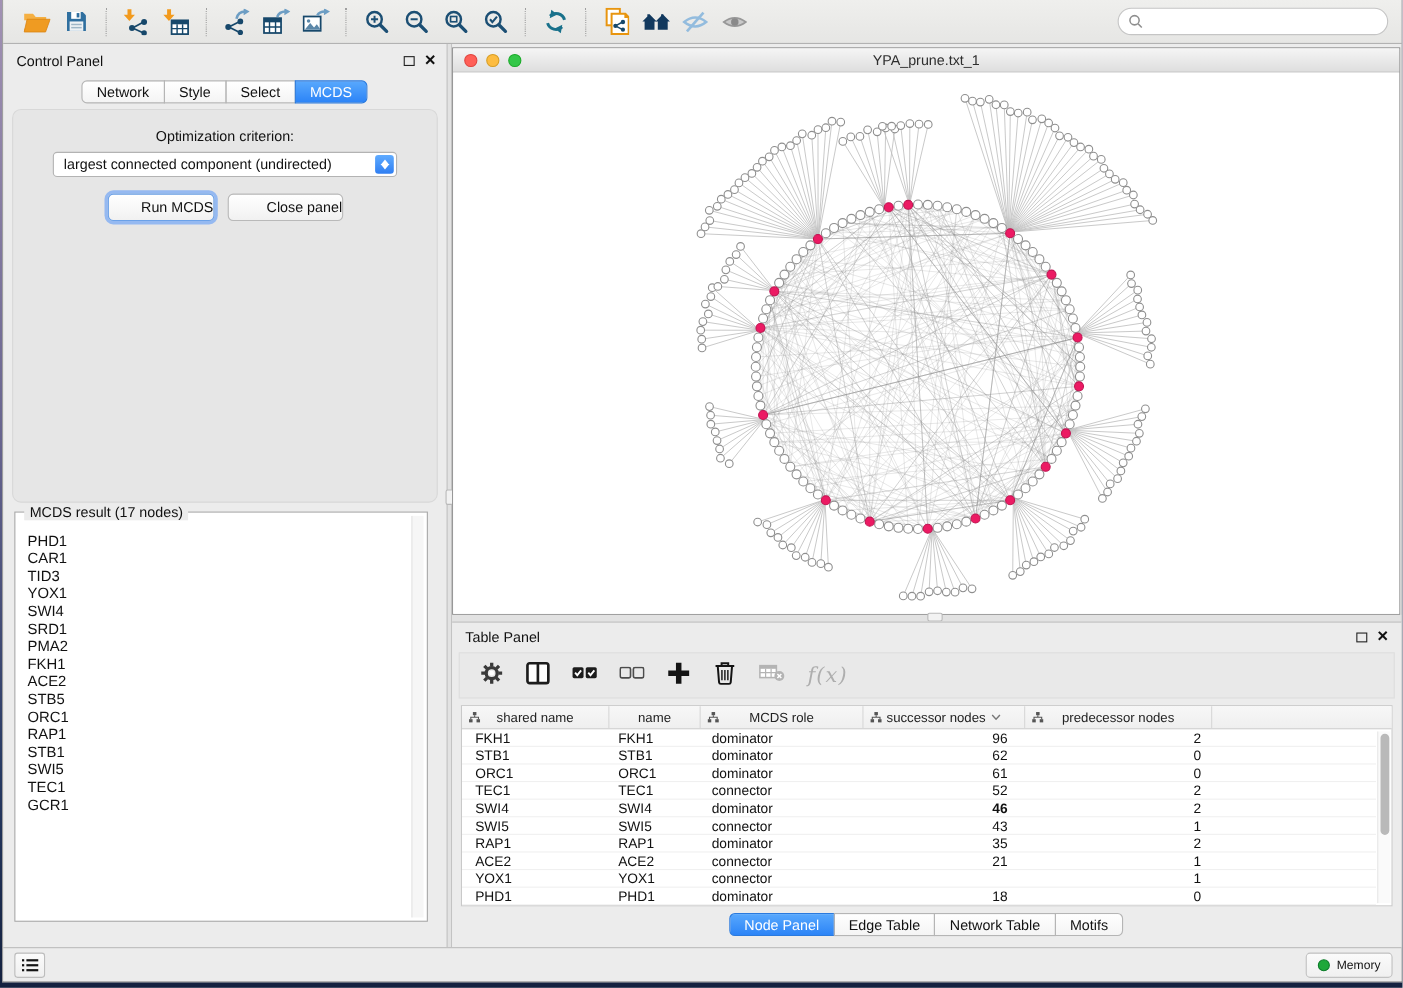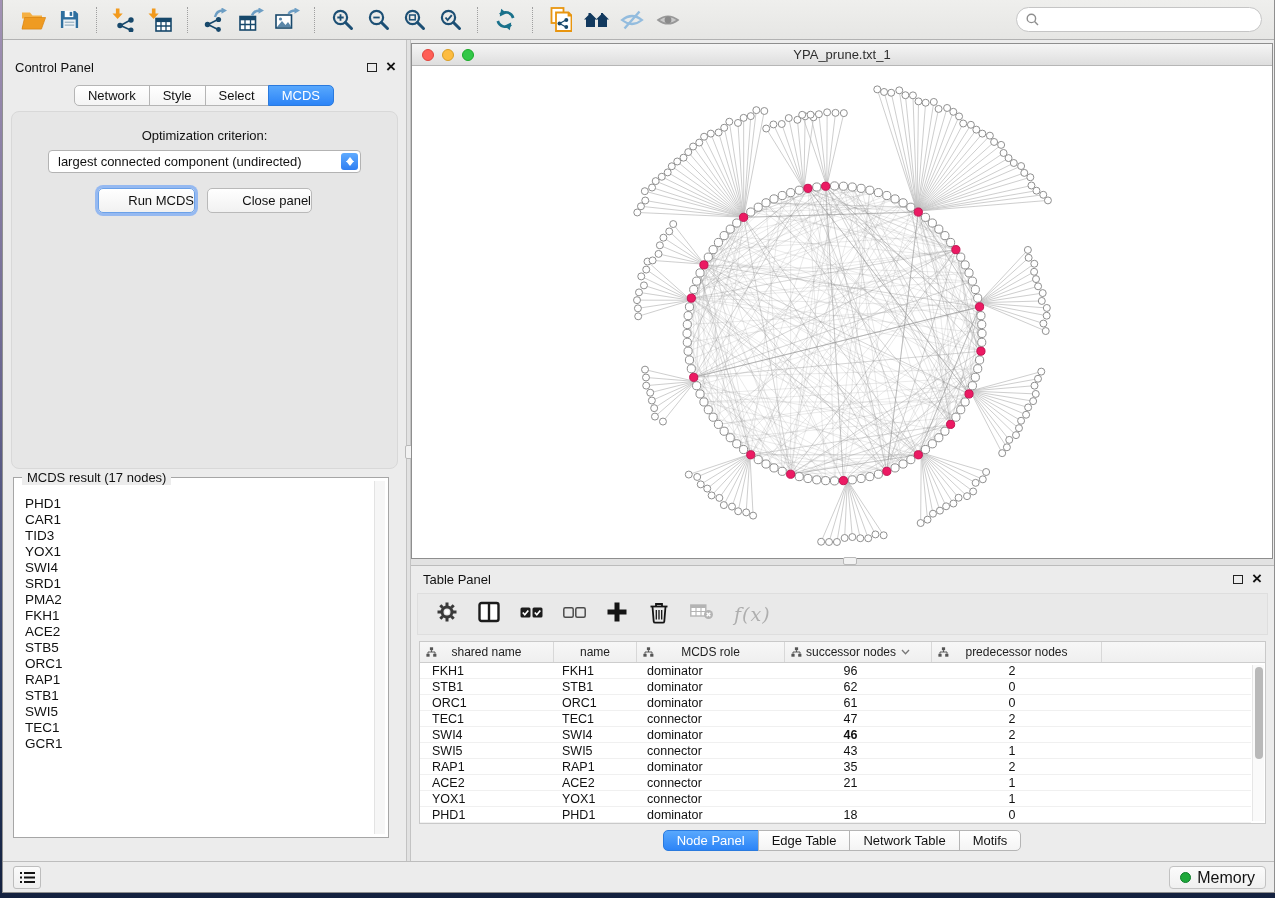--- a/index.html
+++ b/index.html
@@ -8,21 +8,21 @@
   .app{position:absolute;left:2px;top:0;width:1273px;height:893px;background:#ececec;border:1px solid #8f8f8f;border-top:none}
 
   
   .toolbar{position:absolute;left:0;top:0;right:0;height:40px;background:linear-gradient(#efefed,#e6e6e4);border-bottom:1px solid #b2b2b2;display:flex;align-items:center;padding-left:12px}
   .tbtn{width:36px;height:30px;display:flex;align-items:center;justify-content:center;border-radius:4px}
   .tsep{width:1px;height:26px;border-left:1px dotted #9f9f9f;margin:0 9px}
   .search-box{margin-left:auto;margin-right:12px;width:246px;height:25px;background:#fff;border:1px solid #c5c5c5;border-radius:13px;display:flex;align-items:center;padding-left:9px;gap:6px}
   .search-box input{border:none;outline:none;flex:1;font-size:13px;background:transparent;font-family:"Liberation Sans",sans-serif}
 
   
-  .cpanel{position:absolute;left:0;top:52px;width:403px;bottom:31px;background:#ececec}
+  .cpanel{position:absolute;left:0;top:40px;width:403px;bottom:31px;background:#ececec}
   .cp-title-row{position:absolute;top:5px;left:12px;right:10px;height:20px;font-size:13px;display:flex;align-items:center}
   .win-icons{margin-left:auto;display:flex;align-items:center;gap:9px}
   .float-ic{width:10px;height:9px;border:1.5px solid #222;display:inline-block}
   .close-ic{font-size:17px;font-weight:bold;color:#111;line-height:10px}
   .cp-tabs{position:absolute;top:33px;left:0;right:0;display:flex;justify-content:center}
   .seg{border:1px solid #b5b5b5;background:linear-gradient(#ffffff,#f4f4f4);margin-left:-1px;padding:2px 13px;font-size:13px;cursor:default}
   .seg:first-child{border-radius:5px 0 0 5px}
   .seg:last-child{border-radius:0 5px 5px 0}
   .seg.active{background:linear-gradient(#58a8fd,#2c84f7);color:#fff;border-color:#2a7ade}
   .cp-box{position:absolute;top:59px;left:8px;right:8px;height:358px;background:#e6e6e6;border:1px solid #d8d8d8;border-radius:8px}
@@ -59,29 +59,29 @@
   .tp-toolbar{position:absolute;top:27px;left:6px;right:6px;height:42px;background:#e9e9e9;border:1px solid #dedede;display:flex;align-items:center;gap:20px;padding-left:18px}
   .fx{font-family:"DejaVu Serif",serif;font-style:italic;font-size:19px;color:#aeaeae;letter-spacing:1px}
   .tp-table{position:absolute;top:75px;left:8px;right:8px;height:183px;background:#fff;border:1px solid #c9c9c9}
   .thead{position:absolute;top:0;left:0;right:0;height:21px;background:linear-gradient(#f7f7f7,#efefef);border-bottom:1px solid #cdcdcd;display:flex;font-size:12px;color:#222}
   .th{position:relative;border-right:1px solid #d8d8d8;display:flex;align-items:center;justify-content:center;gap:5px;height:100%}
   .th .tree{position:absolute;left:6px;top:5px}
   .th.fill{border-right:none;flex:1}
   .tbody{position:absolute;top:21px;left:0;right:14px;bottom:0;overflow:hidden}
   .tr{display:flex;height:16px;line-height:16px;font-size:12.5px;border-bottom:1px solid #f0f0f0}
   .td{overflow:hidden;white-space:nowrap}
-  .td.num{text-align:center}
+  .td.num{text-align:right}
   .tscroll{position:absolute;top:23px;right:1px;bottom:2px;width:12px;background:#fafafa;border-left:1px solid #e6e6e6}
   .tscroll .thumb{position:absolute;top:2px;left:1.5px;width:8px;height:92px;background:#b9b9b9;border-radius:5px}
   .tp-tabs{position:absolute;bottom:10px;left:0;right:0;display:flex;justify-content:center}
 
   
   .statusbar{position:absolute;left:0;right:0;bottom:0;height:31px;background:#ececec;border-top:1px solid #bdbdbd}
   .menu-btn{position:absolute;left:10px;top:4px;width:28px;height:23px;background:linear-gradient(#fbfbfb,#efefef);border:1px solid #bdbdbd;border-radius:3px;display:flex;align-items:center;justify-content:center}
-  .memory-btn{position:absolute;right:8px;top:4px;height:23px;padding:0 10px;background:linear-gradient(#fbfbfb,#f0f0f0);border:1px solid #c2c2c2;border-radius:4px;display:flex;align-items:center;gap:6px;font-size:16px}
+  .memory-btn{position:absolute;right:8px;top:4px;height:23px;padding:0 10px;background:linear-gradient(#fbfbfb,#f0f0f0);border:1px solid #c2c2c2;border-radius:4px;display:flex;align-items:center;gap:6px;font-size:11px}
   .mem-dot{width:11px;height:11px;border-radius:50%;border:1px solid #0e7d2b}
 </style>
 </head>
 <body>
 
 <div class="app">
 
   <div class="toolbar">
     <div class="tbtn">
         <svg width="25" height="21" viewBox="0 0 25 21">
@@ -1153,21 +1153,21 @@
               <div class="td" style="width: 134px; padding-left: 12px;">ORC1</div>
               <div class="td" style="width: 83px; padding-left: 8px;">ORC1</div>
               <div class="td" style="width: 148px; padding-left: 10px;">dominator</div>
               <div class="td num" style="width: 147px; padding-right: 16px;">61</div>
               <div class="td num" style="width: 170px; padding-right: 10px;">0</div>
             </div>
             <div class="tr">
               <div class="td" style="width: 134px; padding-left: 12px;">TEC1</div>
               <div class="td" style="width: 83px; padding-left: 8px;">TEC1</div>
               <div class="td" style="width: 148px; padding-left: 10px;">connector</div>
-              <div class="td num" style="width: 147px; padding-right: 16px;">47</div>
+              <div class="td num" style="width: 147px; padding-right: 16px;">52</div>
               <div class="td num" style="width: 170px; padding-right: 10px;">2</div>
             </div>
             <div class="tr">
               <div class="td" style="width: 134px; padding-left: 12px;">SWI4</div>
               <div class="td" style="width: 83px; padding-left: 8px;">SWI4</div>
               <div class="td" style="width: 148px; padding-left: 10px;">dominator</div>
               <div class="td num" style="width: 147px; padding-right: 16px; font-weight: bold;">46</div>
               <div class="td num" style="width: 170px; padding-right: 10px;">2</div>
             </div>
             <div class="tr">

